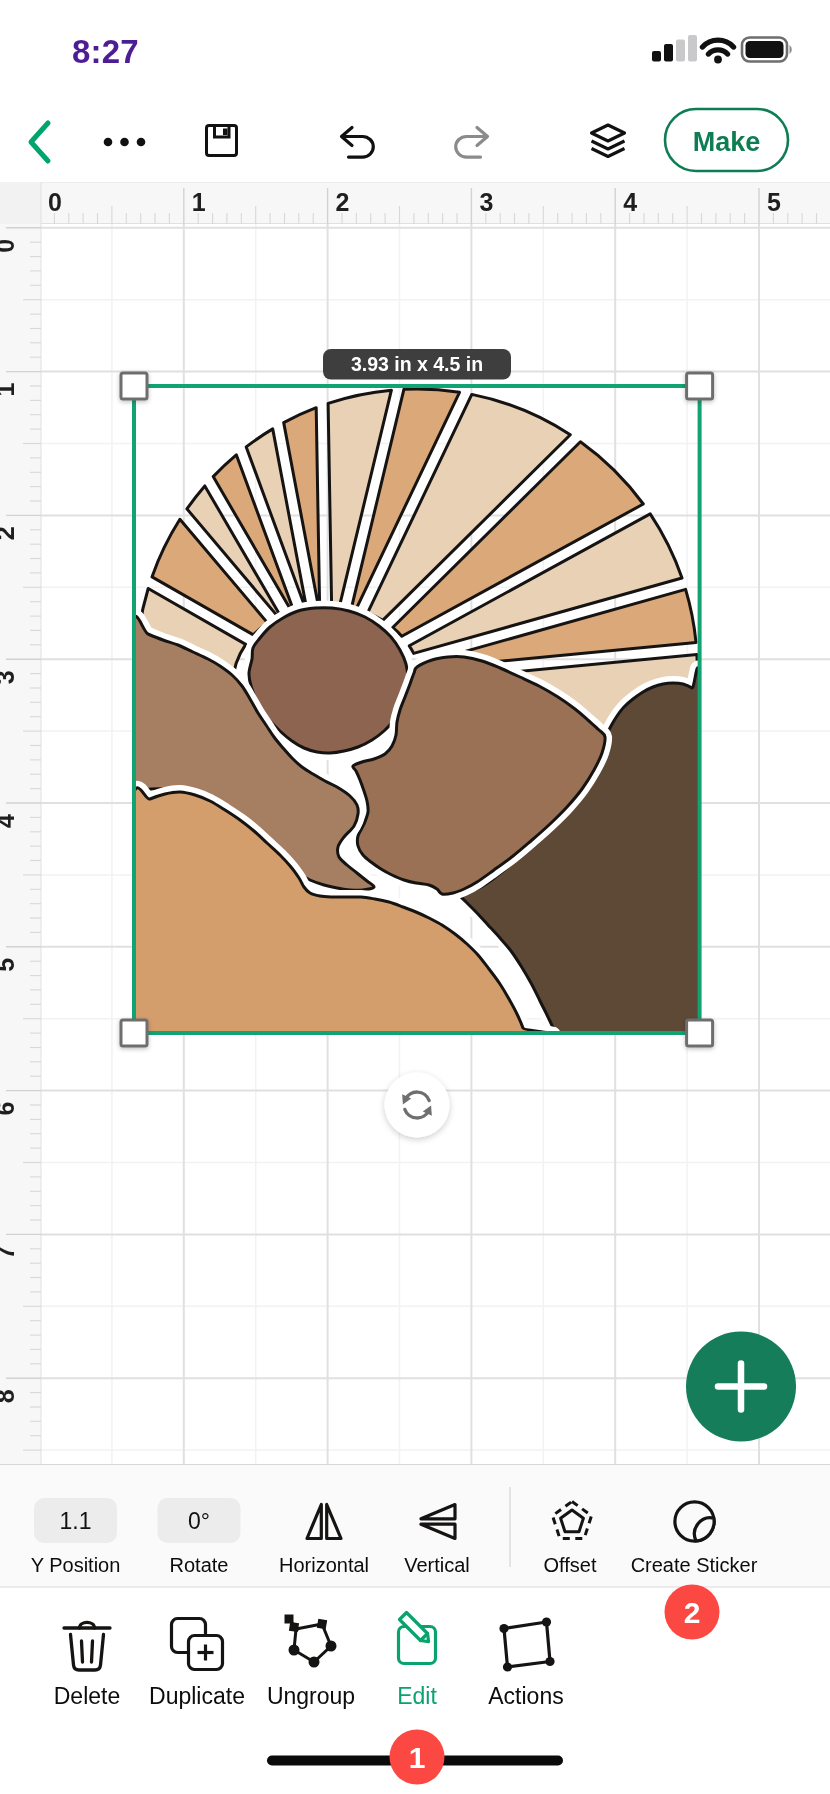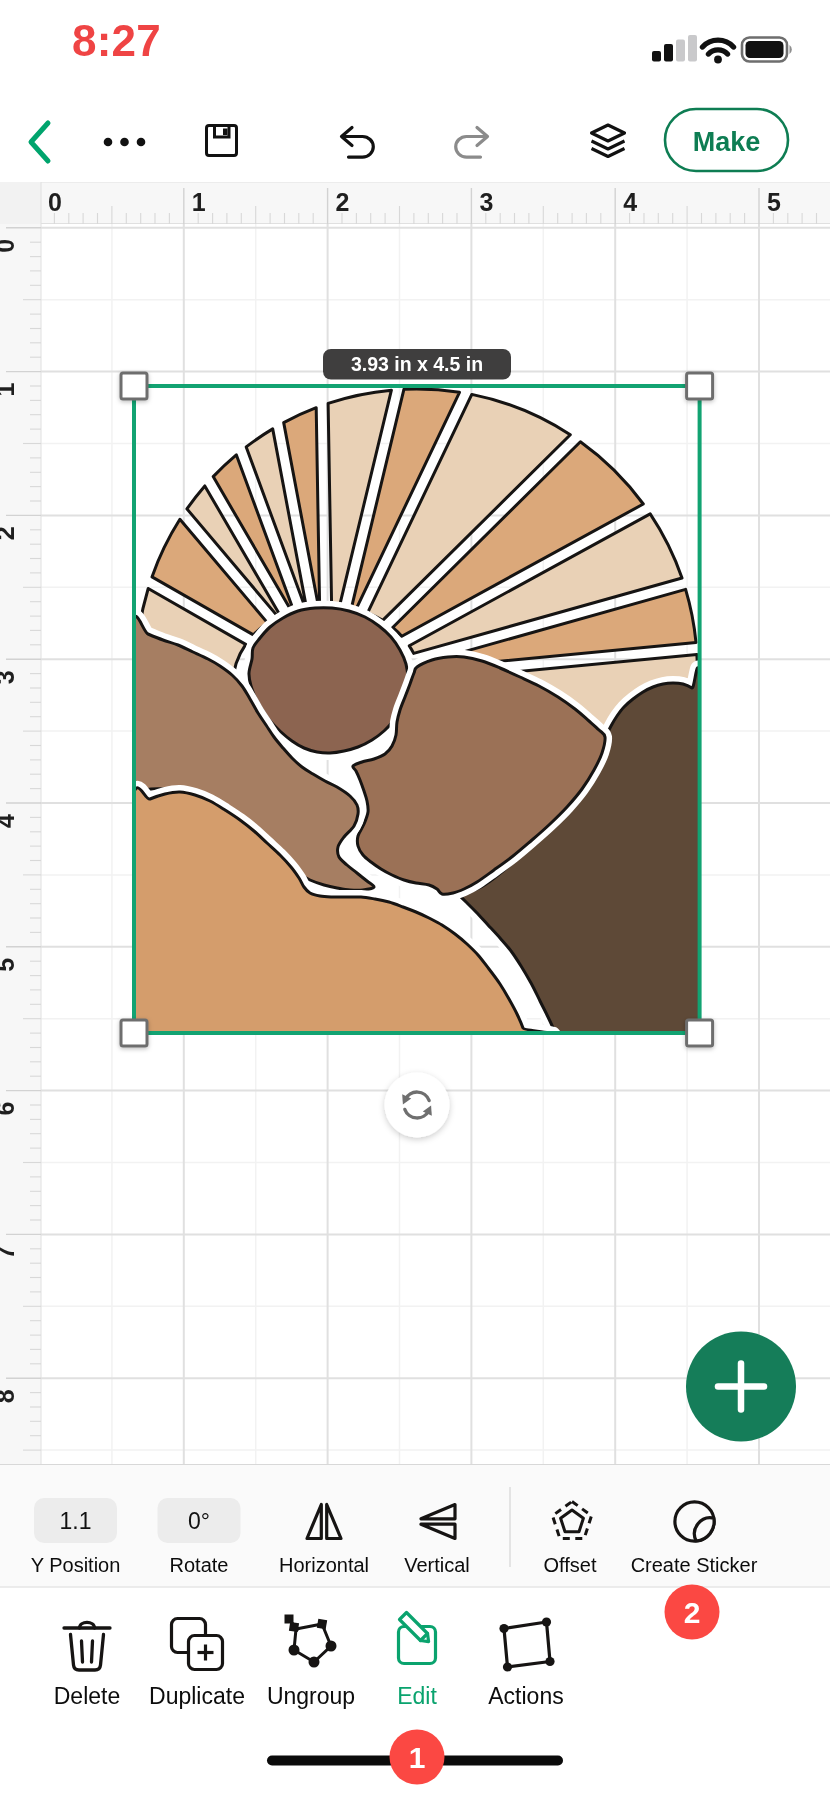--- a/index.html
+++ b/index.html
@@ -251,21 +251,21 @@
       <path d="M404.8,1109.4 A13.0,13.0 0 0 0 428.8,1110.5"></path>
     </g>
     <path d="M402.9,1104.5L402.2,1094.2L411.2,1098.4Z" fill="#6f6f6f" stroke="none"></path>
     <path d="M431.1,1105.5L431.8,1115.8L422.8,1111.6Z" fill="#6f6f6f" stroke="none"></path>
 <circle cx="741" cy="1386.5" r="55" fill="#157d59"></circle>
     <g stroke="#ffffff" stroke-width="6.5" stroke-linecap="round">
       <line x1="718" y1="1386.5" x2="764" y2="1386.5"></line>
       <line x1="741" y1="1363.5" x2="741" y2="1409.5"></line>
     </g>
 </svg>
-<div style="position:absolute;left:72px;top:16px;font-size:44px;font-weight:700;letter-spacing:0.2px;color:#ef4444">8:27</div>
+<div style="position:absolute;left:72px;top:33px;font-size:33px;font-weight:700;letter-spacing:0.2px;color:#4c1d95">8:27</div>
 <svg width="160" height="40" viewBox="0 0 160 40" style="position:absolute;left:645px;top:28px">
 <rect x="7" y="23" width="9" height="10.5" rx="2" fill="#111"></rect>
 <rect x="19" y="16" width="9" height="17.5" rx="2" fill="#111"></rect>
 <rect x="31" y="11.5" width="9" height="22" rx="2" fill="#c9c9cb"></rect>
 <rect x="43" y="7" width="9" height="26.5" rx="2" fill="#c9c9cb"></rect>
 <g stroke="#111" fill="none" stroke-linecap="round">
 <path d="M57.5,19 A21,21 0 0 1 88.5,19" stroke-width="5.4"></path>
 <path d="M63.5,26 A13,13 0 0 1 82.5,26" stroke-width="5.4"></path>
 </g>
 <circle cx="73" cy="31.5" r="3.9" fill="#111"></circle>

